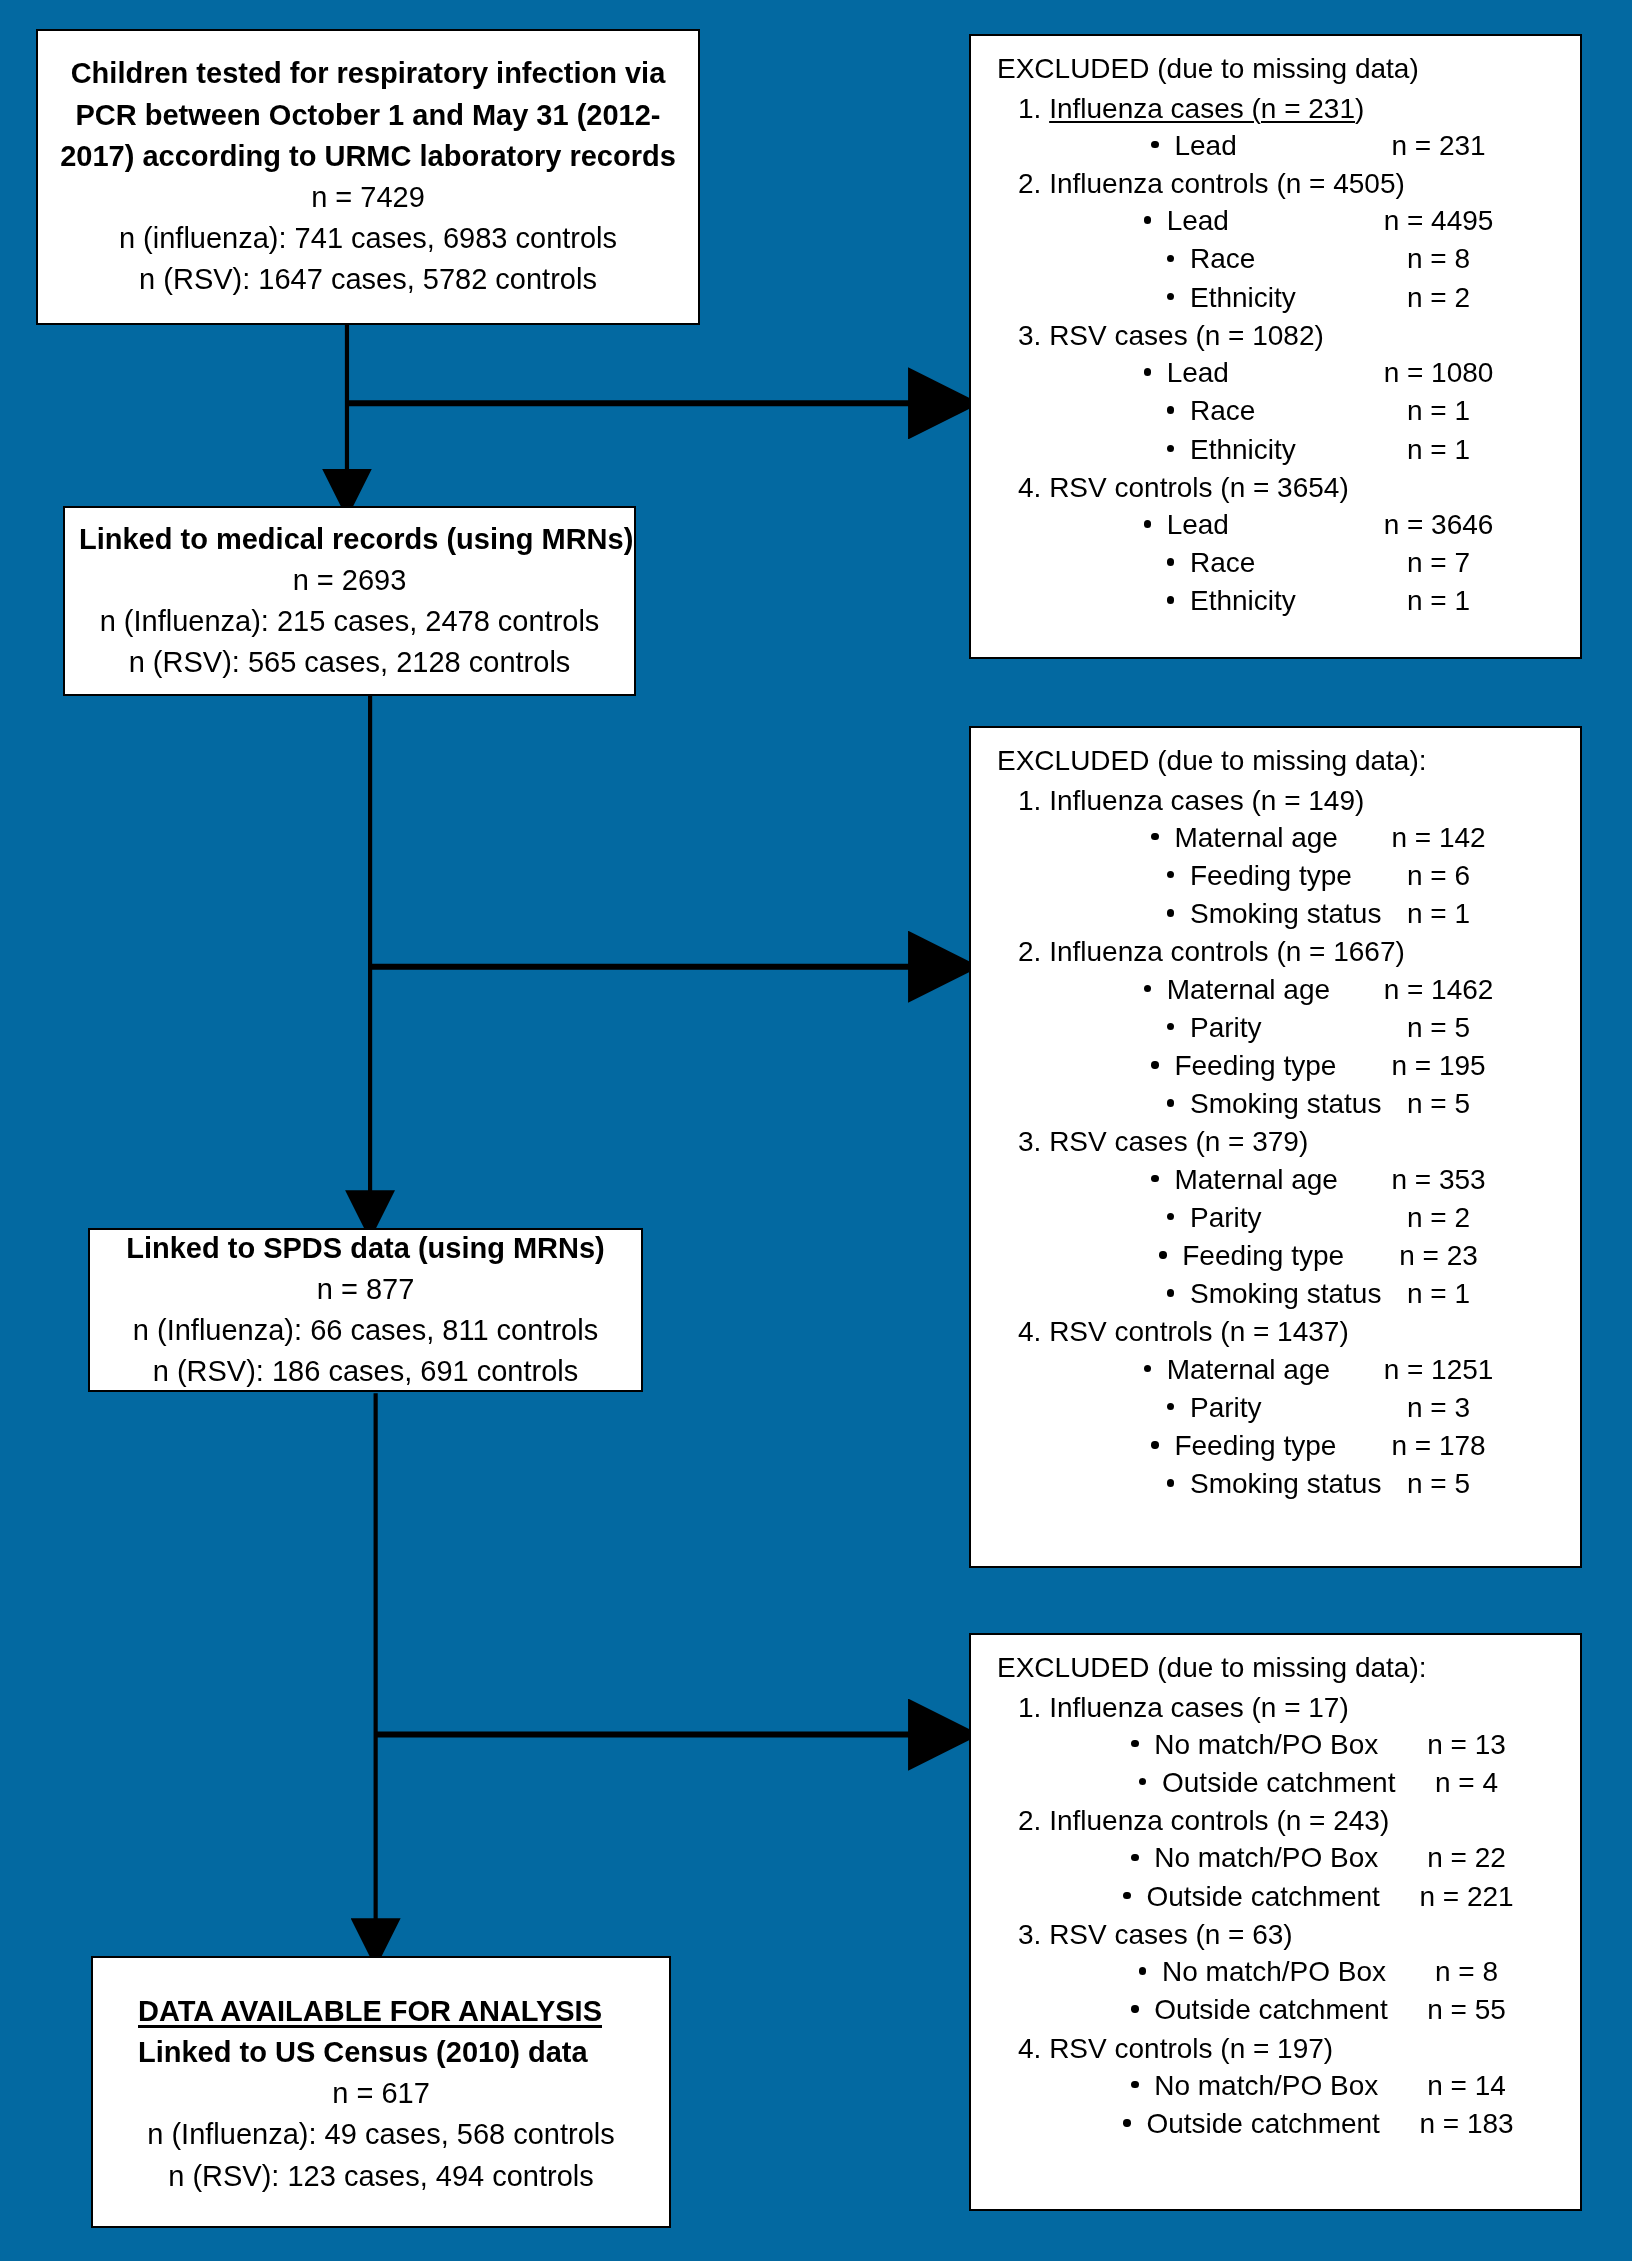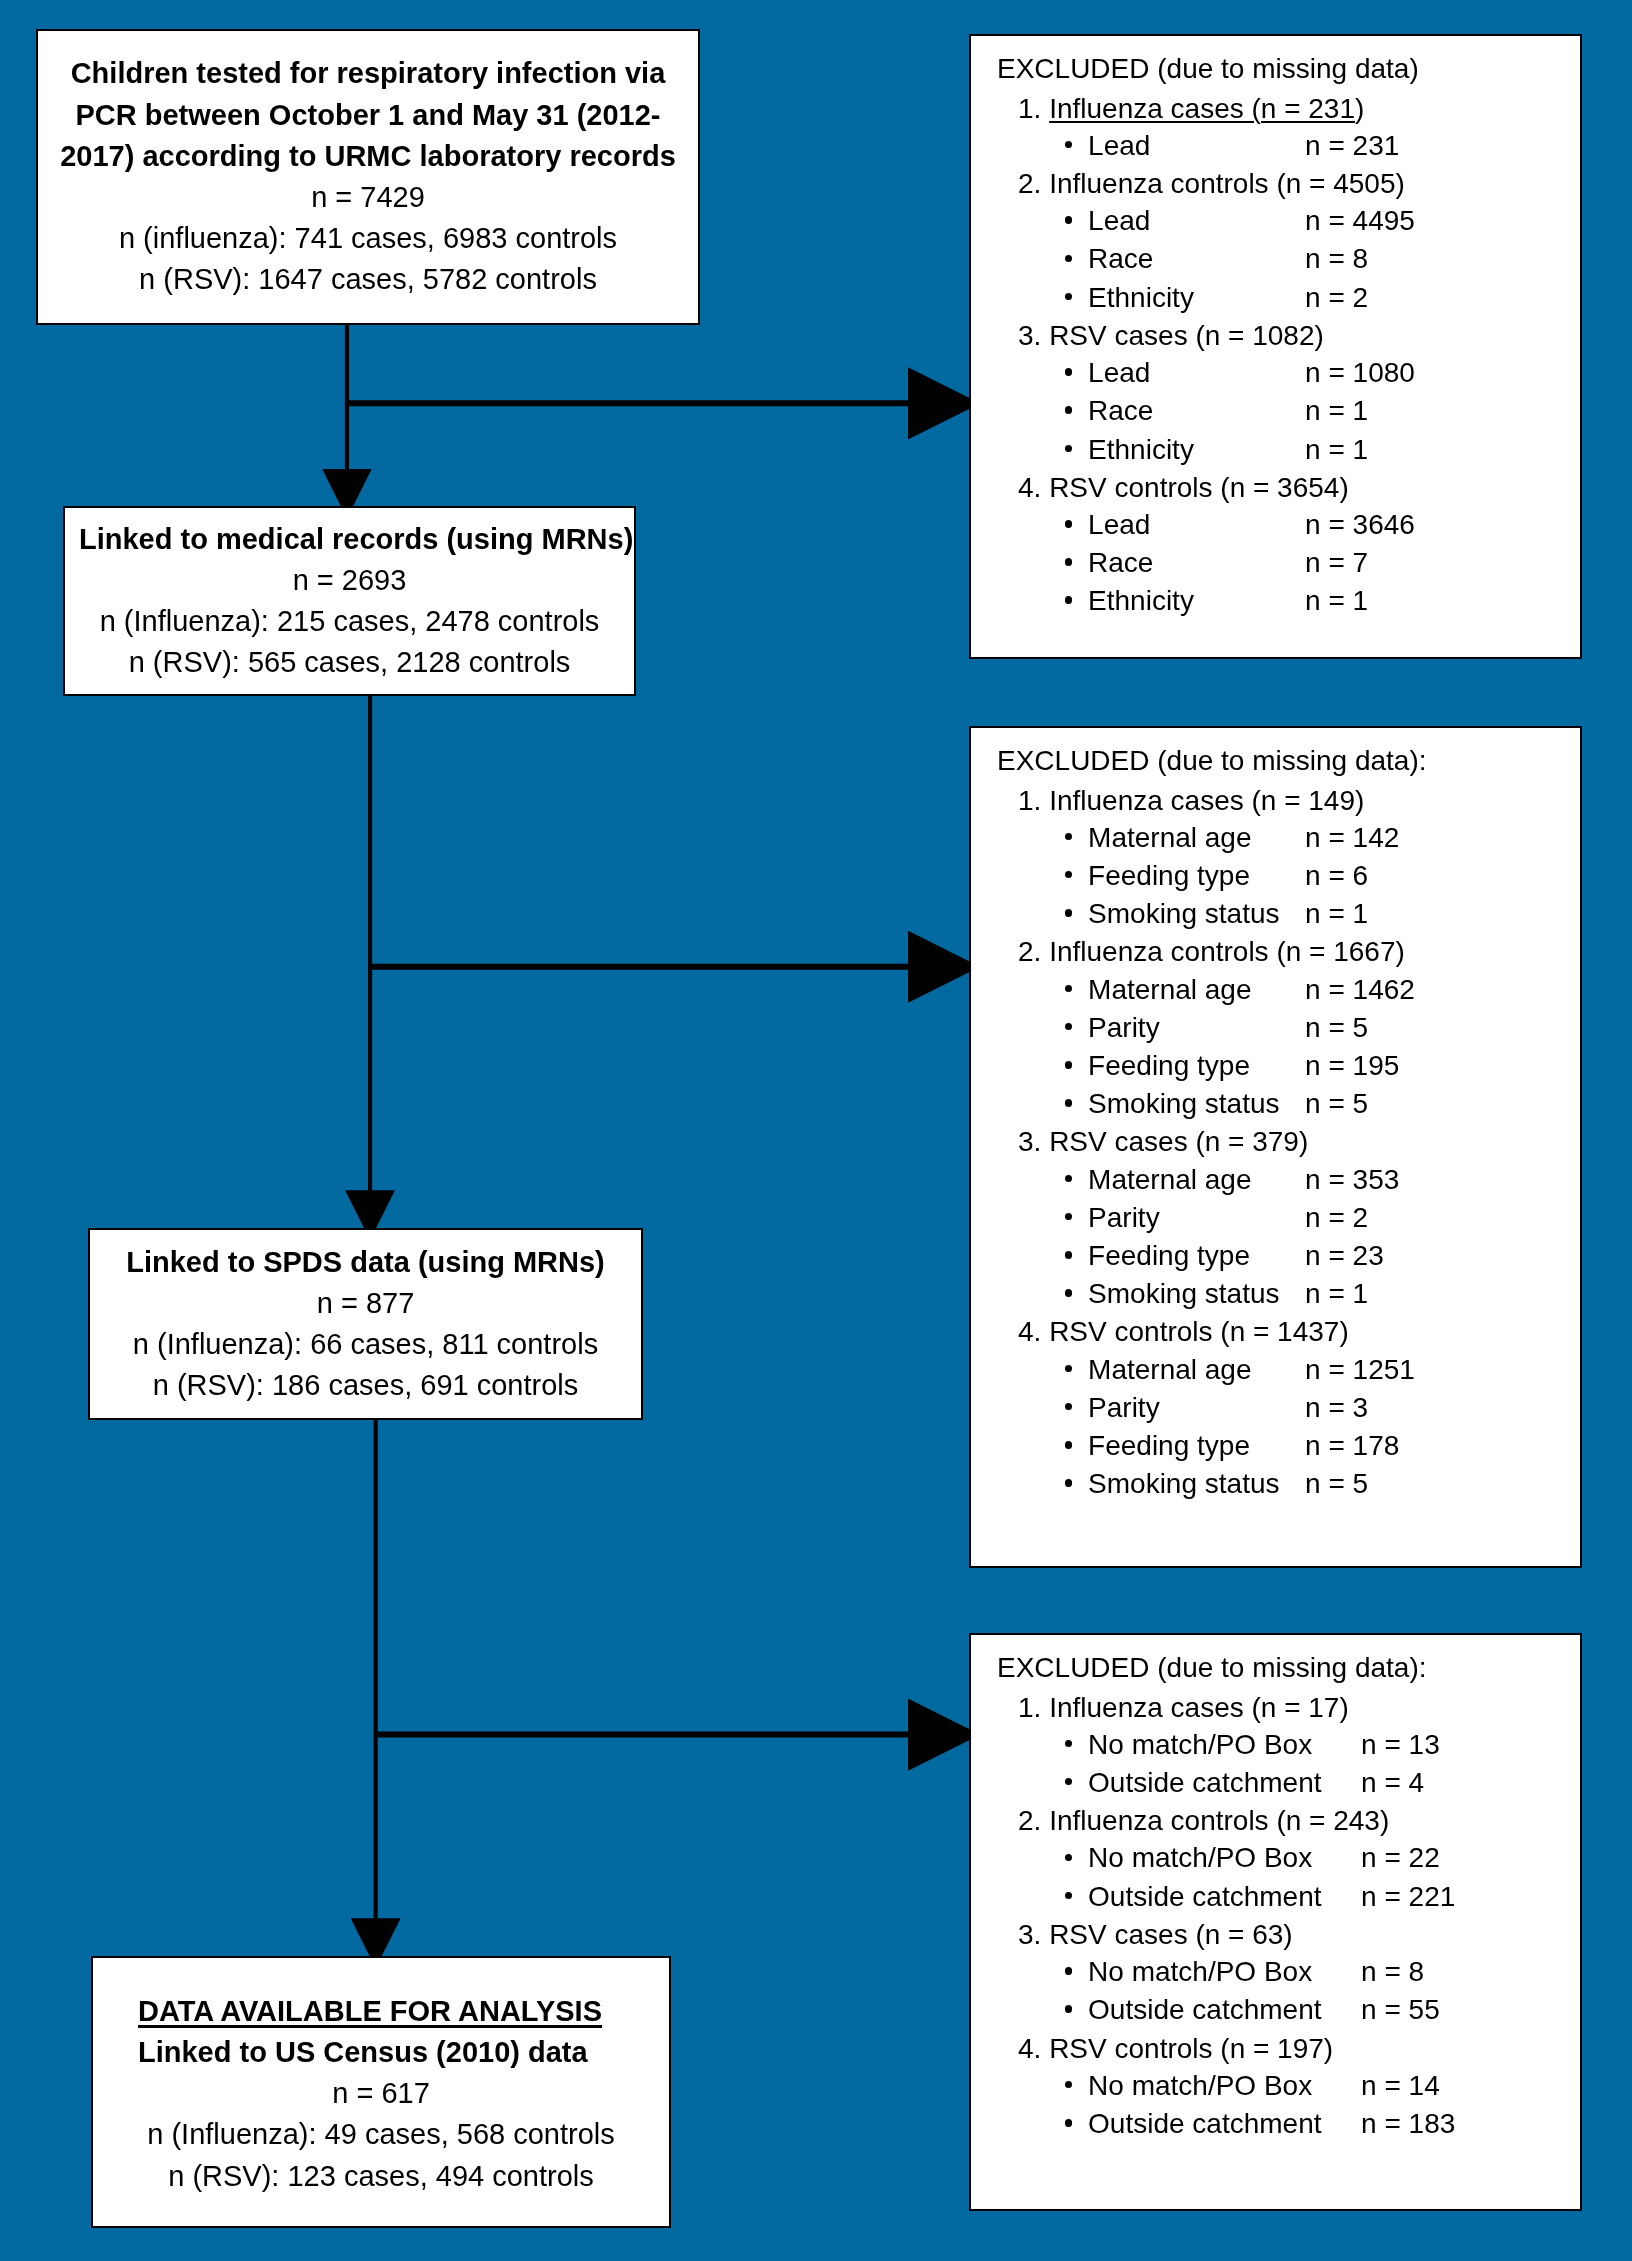--- a/index.html
+++ b/index.html
@@ -67,20 +67,21 @@
   .ex-group-head .u{
     text-decoration:underline;
     text-underline-offset:3.2px;
     text-decoration-thickness:2.3px;
   }
   .ex-item{
     display:flex;
     align-items:baseline;
     margin:0 0 10.2px 68px;
     white-space:nowrap;
+    justify-content:center;
   }
   .ex-bullet{
     display:inline-block;
     width:7.4px;height:7.4px;
     border-radius:50%;
     background:#000;
     margin-right:15.7px;
     flex:0 0 auto;
     position:relative;
     top:-6.5px;
@@ -134,21 +135,21 @@
     <div class="ln">n (RSV): 1647 cases, 5782 controls</div>
   </div>
 
   <div class="box flowbox" style="left:63px; top:506px; width:573px; height:190px;">
     <div class="ln bold">Linked to medical records (using MRNs)</div>
     <div class="ln">n = 2693</div>
     <div class="ln">n (Influenza): 215 cases, 2478 controls</div>
     <div class="ln">n (RSV): 565 cases, 2128 controls</div>
   </div>
 
-  <div class="box flowbox" style="left:88px; top:1228px; width:555px; height:192px;">
+  <div class="box flowbox" style="left:88px; top:1228px; width:555px; height:164px;">
     <div class="ln bold">Linked to SPDS data (using MRNs)</div>
     <div class="ln">n = 877</div>
     <div class="ln">n (Influenza): 66 cases, 811 controls</div>
     <div class="ln">n (RSV): 186 cases, 691 controls</div>
   </div>
 
   <div class="box flowbox" style="left:91px; top:1956px; width:580px; height:272px; padding-top:15.7px;">
     <div class="ln bold ul" style="text-align:left; padding-left:31px;">DATA AVAILABLE FOR ANALYSIS</div>
     <div class="ln bold" style="text-align:left; padding-left:31px;">Linked to US Census (2010) data</div>
     <div class="ln">n = 617</div>

